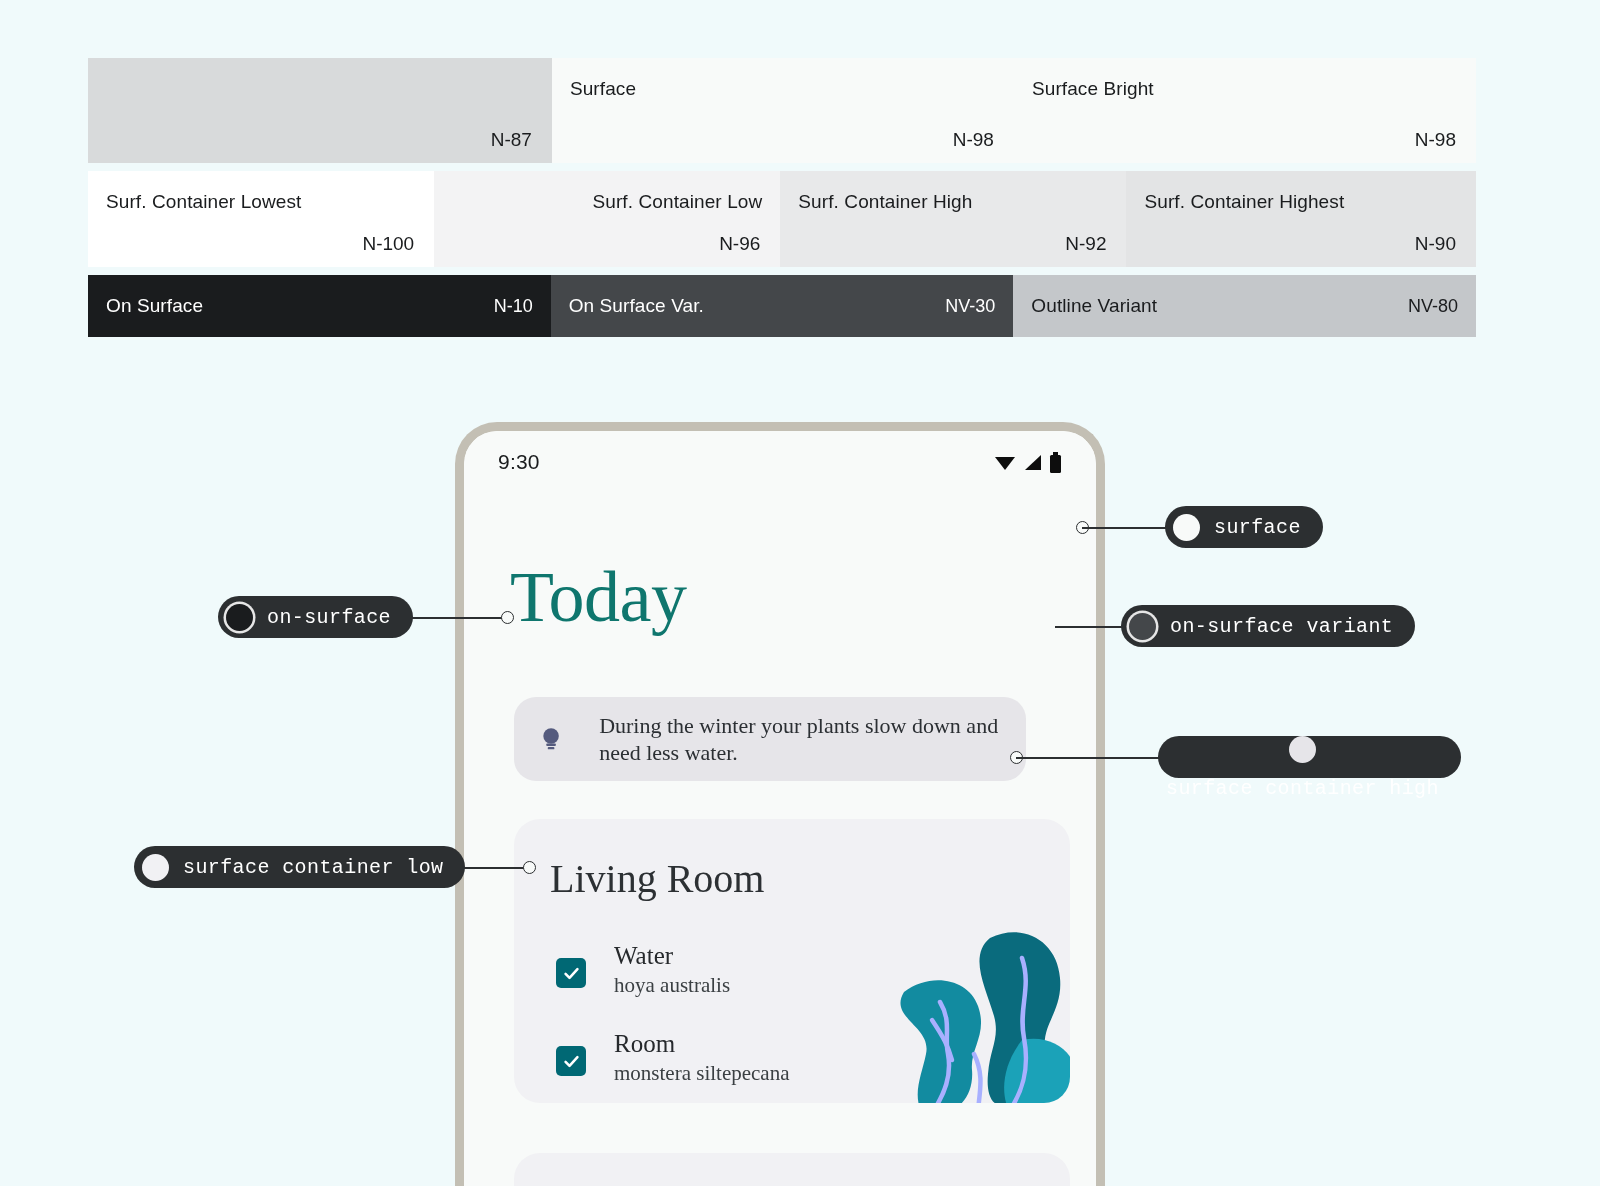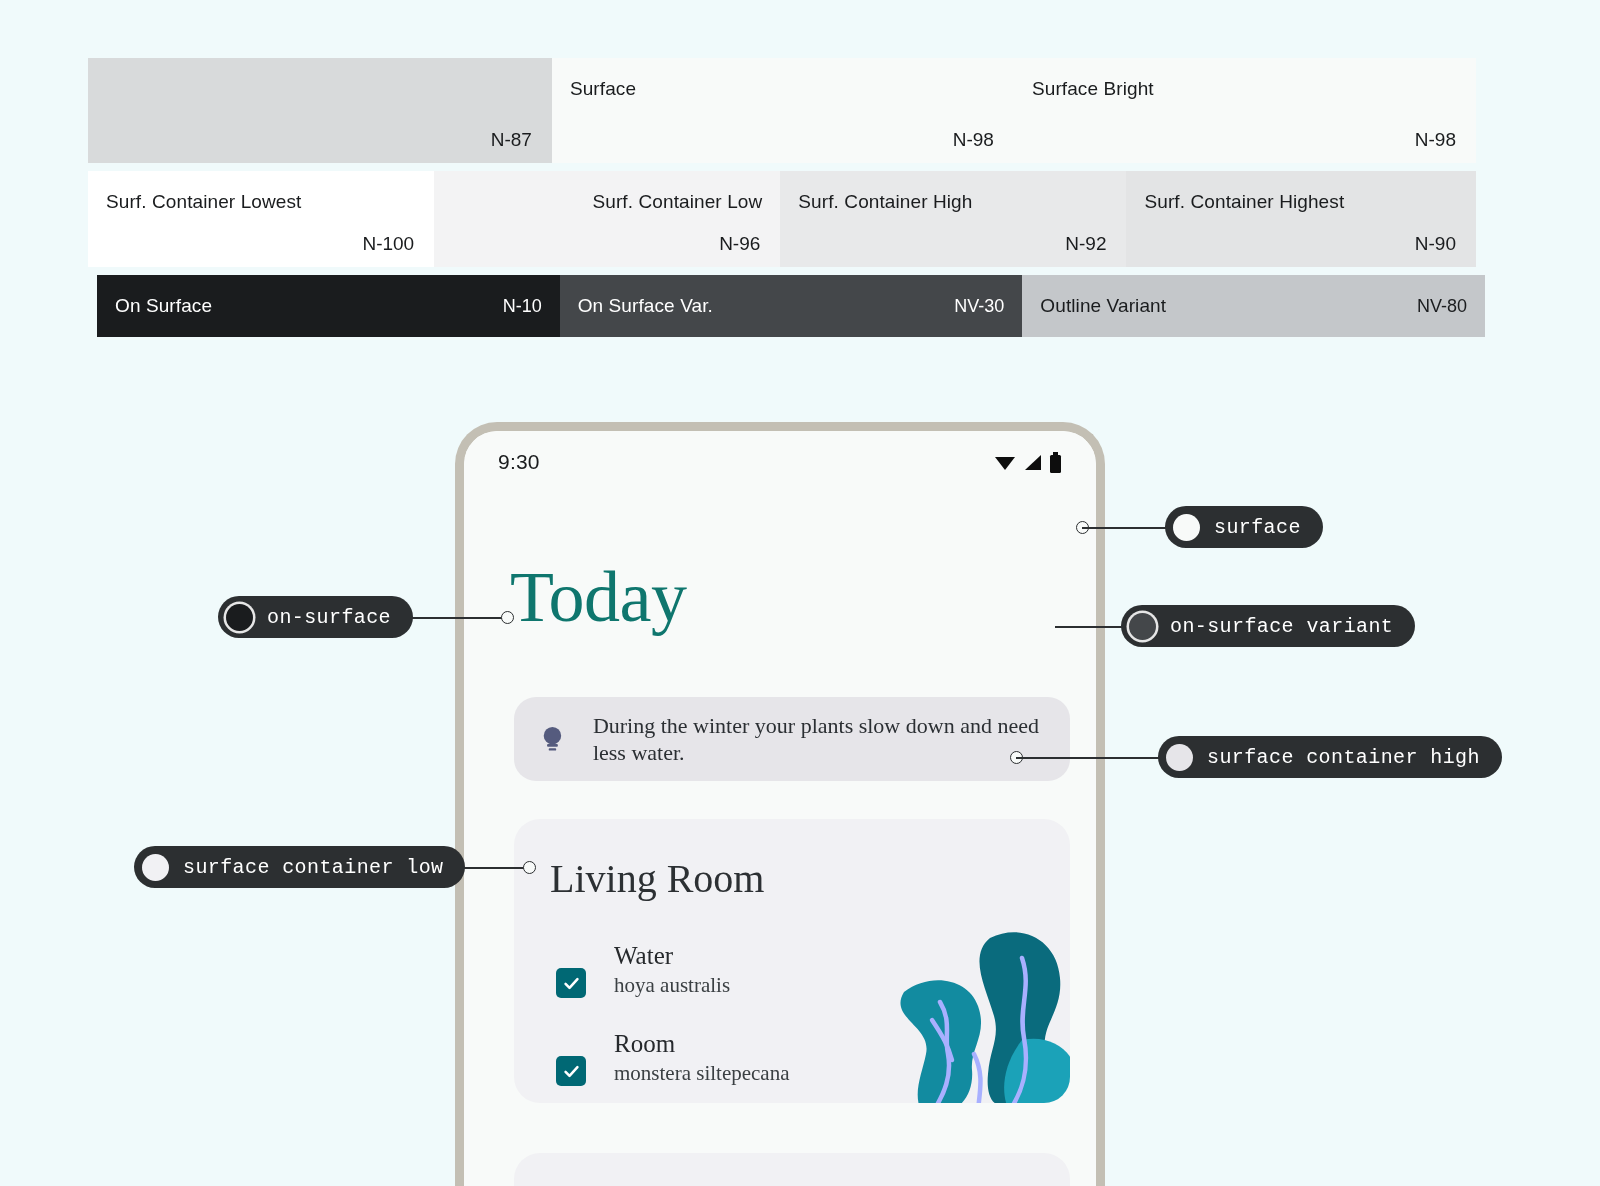--- a/index.html
+++ b/index.html
@@ -9,21 +9,21 @@
     font-family:"Liberation Sans", sans-serif;
     overflow:hidden;
   }
   .page { position:relative; width:1600px; height:1186px; background:#f0fafb; }
 
   
   .palette { position:absolute; left:88px; top:58px; width:1388px; }
   .prow { display:flex; width:100%; }
   .prow.r1 { height:105px; margin-bottom:8px; }
   .prow.r2 { height:96px; margin-bottom:8px; }
-  .prow.r3 { height:62px;margin-left:9px; }
+  .prow.r3 { height:62px; }
 
   .swatch {
     position:relative;
     padding:20px 18px 0 18px;
     display:flex;
     flex-direction:column;
     justify-content:flex-start;
   }
   .sw-name { font-size:19px; line-height:22px; letter-spacing:.1px; }
   .sw-tone { position:absolute; right:20px; bottom:12px; font-size:19px; }
@@ -68,46 +68,46 @@
   }
   .avatar {
     position:absolute; right:38px; top:573px;
     width:62px; height:62px; border-radius:20px;
     background:#e3e2e6;
     display:flex; align-items:center; justify-content:center;
   }
 
   .tip-card {
     position:absolute; left:50px; top:266px;
-    width:556px; height:84px;
+    width:512px; height:84px;
     background:#e6e5e9;
     border-radius:22px;
     display:flex; align-items:center;
     padding:0 26px;
-    gap:28px;
+    gap:37px;
   }
   .tip-text {
     font-family:"Liberation Serif", serif;
     font-size:22px; line-height:27px; color:#2b2f33;
   }
 
   .room-card {
     position:absolute; left:50px; top:388px;
     width:556px; height:284px;
     background:#f1f1f4;
     border-radius:26px;
     overflow:hidden;
   }
   .room-title {
     font-family:"Liberation Serif", serif;
     font-size:40px; color:#2c3033;
     padding:36px 0 0 36px;
   }
   .task-list { padding:40px 0 0 42px; position:relative; z-index:2; }
-  .task { display:flex; align-items:flex-end; gap:28px; margin-bottom:32px; }
+  .task { display:flex; align-items:center; gap:28px; margin-bottom:32px; }
   .cbox {
     width:30px; height:30px; border-radius:5px;
     background:#006874;
     display:flex; align-items:center; justify-content:center;
     margin-top:6px; flex:0 0 auto;
   }
   .task-main { font-family:"Liberation Serif", serif; }
   .task-title { font-size:25px; color:#26292c; line-height:28px; }
   .task-sub { font-size:21px; color:#3b4043; line-height:26px; margin-top:2px; }
 
@@ -318,21 +318,21 @@
   <div class="pill" style="left:218px; top:596px;">
     <span class="pill-dot" style="background:#1a1c1e; box-shadow:0 0 0 2.5px #e6e6e6;"></span>
     <span class="pill-label">on-surface</span>
   </div>
 
   <div class="pill" style="left:1121px; top:605px;">
     <span class="pill-dot" style="background:#44474a; box-shadow:0 0 0 2.5px #e6e6e6;"></span>
     <span class="pill-label">on-surface variant</span>
   </div>
 
-  <div class="pill" style="left:1158px; top:736px;">
+  <div class="pill" style="left:1158px; top:736px;flex-direction:column;">
     <span class="pill-dot" style="background:#e6e5e9;"></span>
     <span class="pill-label">surface container high</span>
   </div>
 
   <div class="pill" style="left:134px; top:846px;">
     <span class="pill-dot" style="background:#f1f1f4;"></span>
     <span class="pill-label">surface container low</span>
   </div>
 
 </div>

